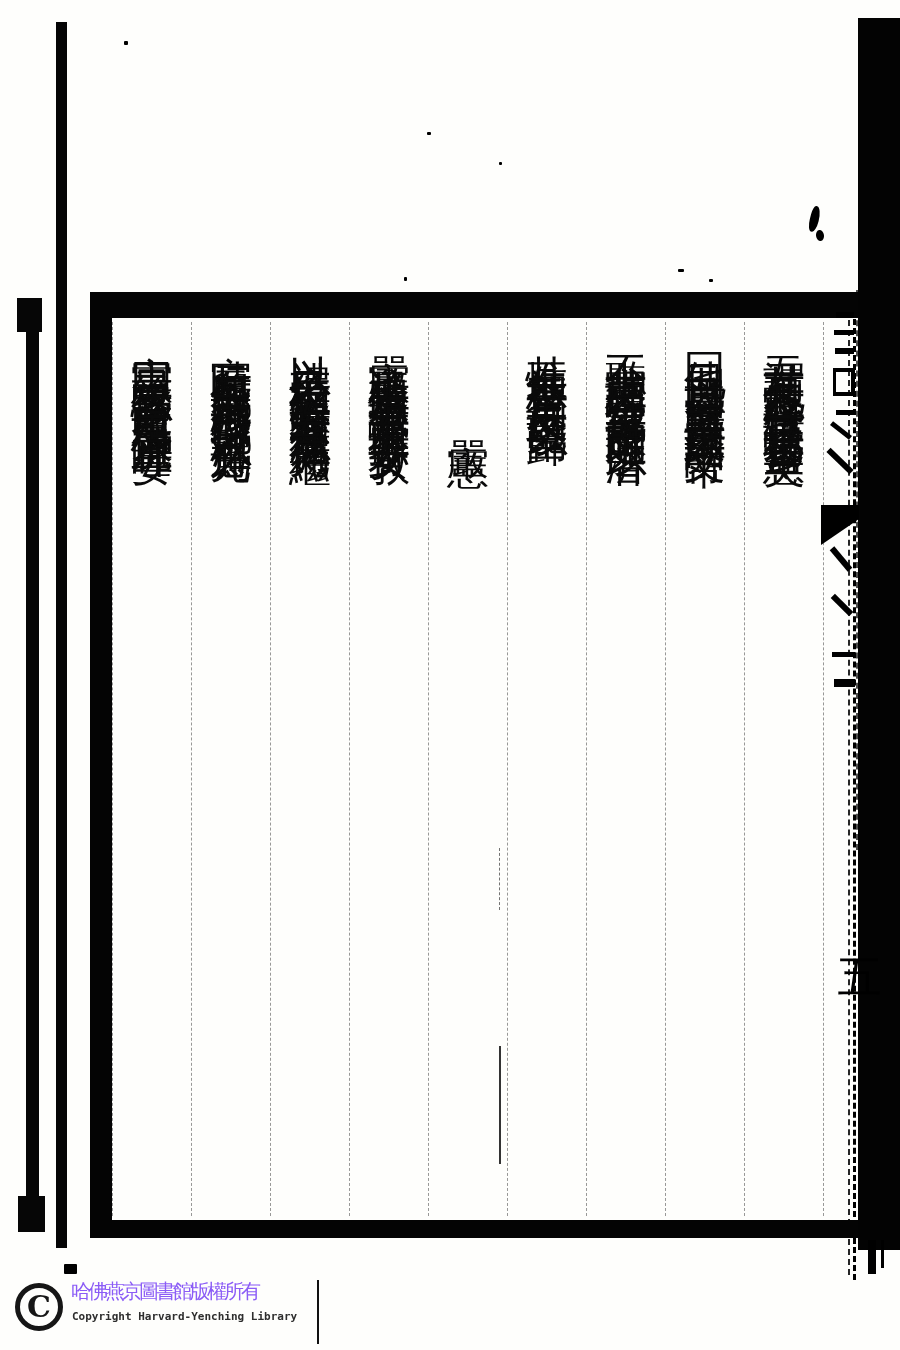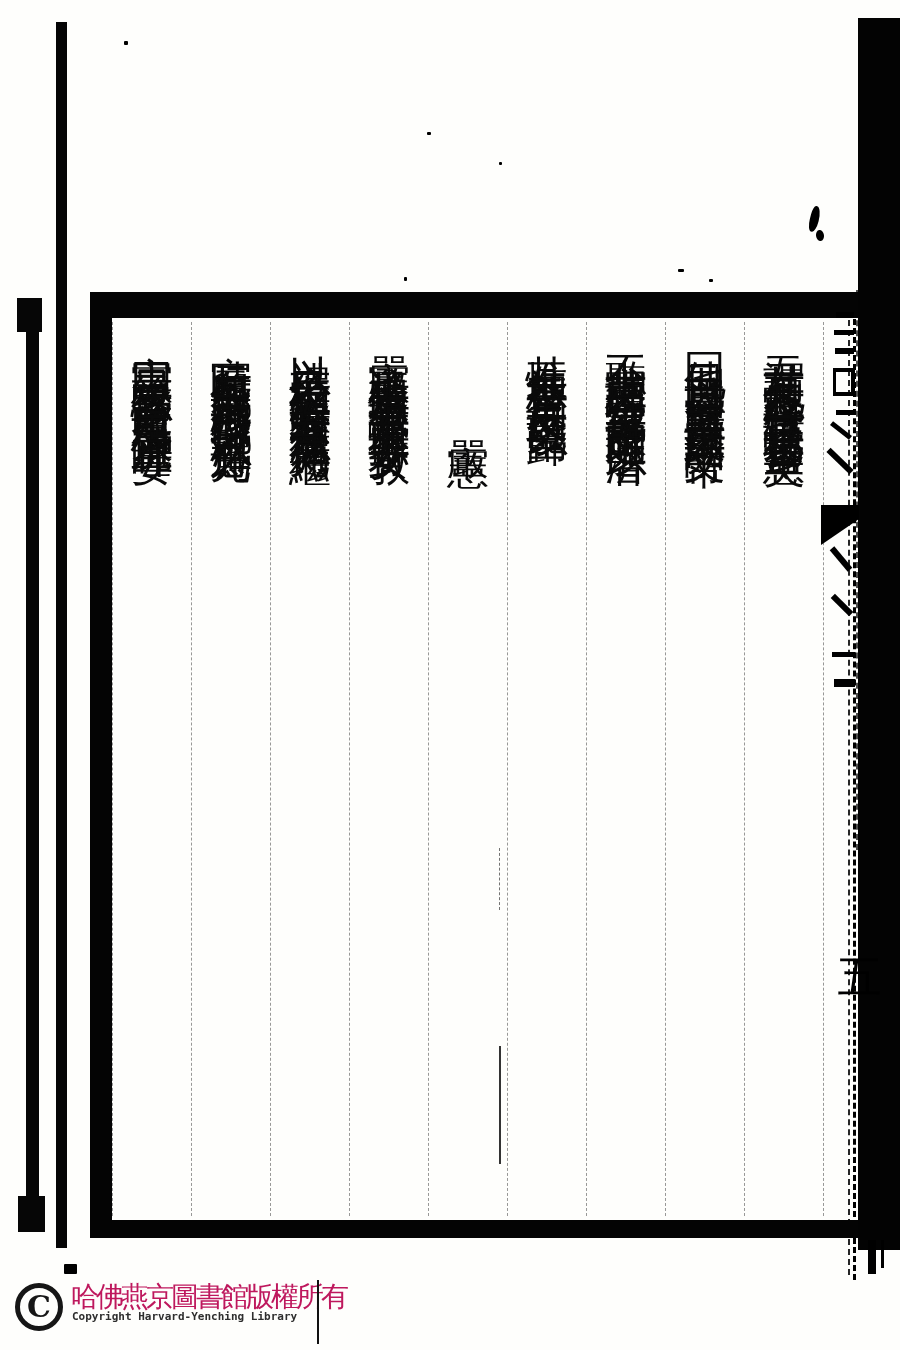--- a/index.html
+++ b/index.html
@@ -86,21 +86,21 @@
 
   
   .stamp-circle {
     position:absolute; left:15px; top:1283px; width:48px; height:48px;
     border:5px solid #161616; border-radius:50%;
     display:flex; align-items:center; justify-content:center;
   }
   .stamp-c { font-size:30px; font-weight:bold; color:#161616; font-family:"DejaVu Serif", serif; transform:translateY(-1px); }
   .stamp-cn {
     position:absolute; left:71px; top:1278px; width:250px;
-    font-size:28px; letter-spacing:-3px; color:#be185d; white-space:nowrap;
+    font-size:20px; letter-spacing:-3px; color:#8b5cf6; white-space:nowrap;
   }
   .stamp-en {
     position:absolute; left:72px; top:1310px;
     font-family:"DejaVu Sans Mono", monospace; font-size:11px; font-weight:bold;
     letter-spacing:0px; color:#2e2e2e; white-space:nowrap;
   }
   .stamp-divider { position:absolute; left:317px; top:1280px; width:2px; height:64px; background:#111; }
 </style>
 </head>
 <body>

